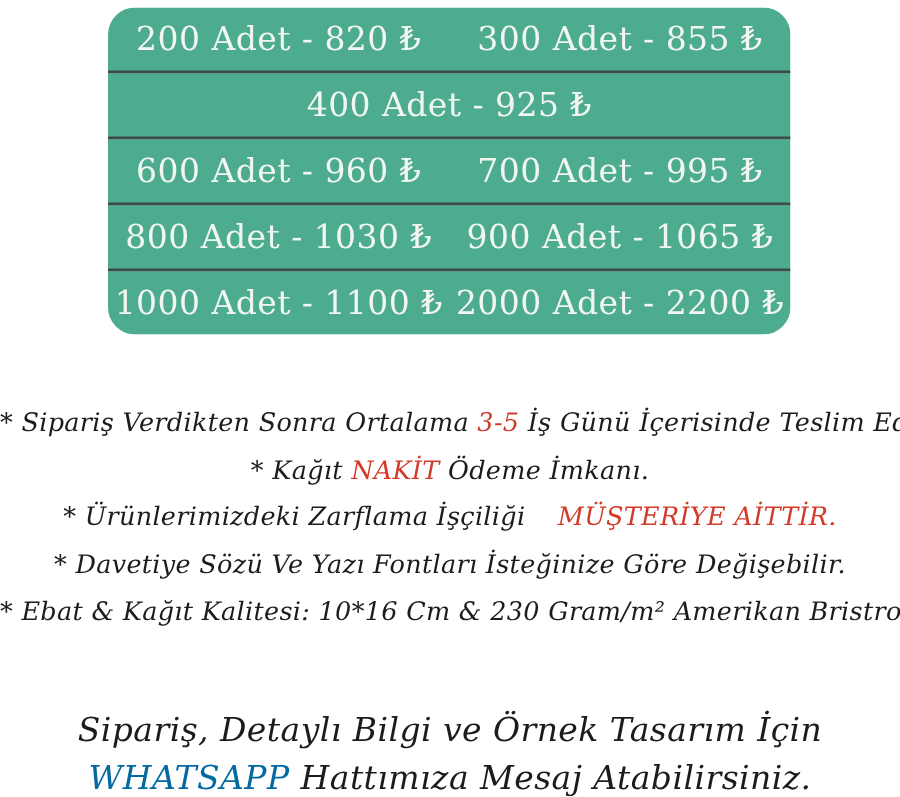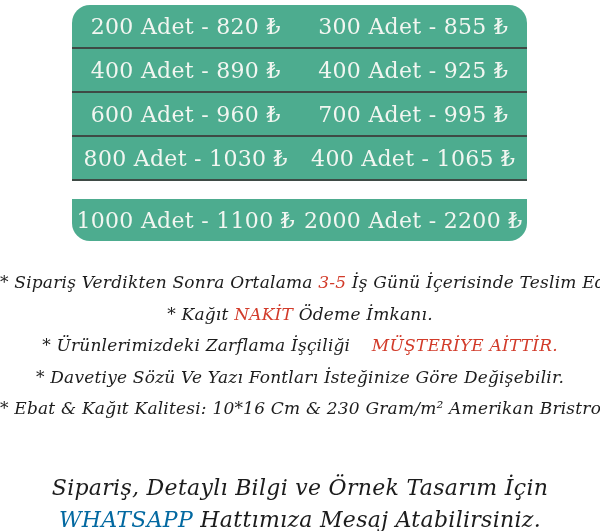--- a/index.html
+++ b/index.html
@@ -13,21 +13,21 @@
   
   .price-table {
     position:absolute; left:72px; top:5px; width:455px;
     border-radius:18px; overflow:hidden;
   }
   .price-row {
     display:flex; height:42px;
     background:var(--table-green,#4dac8f);
     border-bottom:2px solid var(--row-divider,#3e4a45);
   }
-  .price-row:last-child { border-bottom:none;margin-top:18px; }
+  .price-row:last-child { border-bottom:none; }
   .price-cell {
     flex:1 1 50%;
     display:flex; align-items:center; justify-content:center;
     color:var(--table-text,#f2f6f1);
     font-size:22px;
     letter-spacing:0.3px;
     white-space:nowrap;
   }
   
   .notes {
@@ -56,30 +56,29 @@
 <body>
 
 <div class="canvas">
 
   <div class="price-table">
       <div class="price-row">
         <div class="price-cell">200 Adet - 820 ₺</div>
         <div class="price-cell">300 Adet - 855 ₺</div>
       </div>
       <div class="price-row">
-        <div class="price-cell">400 Adet - 890 ₺</div>
         <div class="price-cell">400 Adet - 925 ₺</div>
       </div>
       <div class="price-row">
         <div class="price-cell">600 Adet - 960 ₺</div>
         <div class="price-cell">700 Adet - 995 ₺</div>
       </div>
       <div class="price-row">
         <div class="price-cell">800 Adet - 1030 ₺</div>
-        <div class="price-cell">400 Adet - 1065 ₺</div>
+        <div class="price-cell">900 Adet - 1065 ₺</div>
       </div>
       <div class="price-row">
         <div class="price-cell">1000 Adet - 1100 ₺</div>
         <div class="price-cell">2000 Adet - 2200 ₺</div>
       </div>
     </div>
 
   <div class="notes">
     <div class="note-line"><span>* Sipariş Verdikten Sonra Ortalama </span><span style="color: rgb(210, 59, 42); font-style: italic;">3-5</span><span> İş Günü İçerisinde Teslim Edilir.</span></div>
     <div class="note-line"><span>* Kağıt </span><span style="color: rgb(210, 59, 42);">NAKİT</span><span> Ödeme İmkanı.</span></div>

